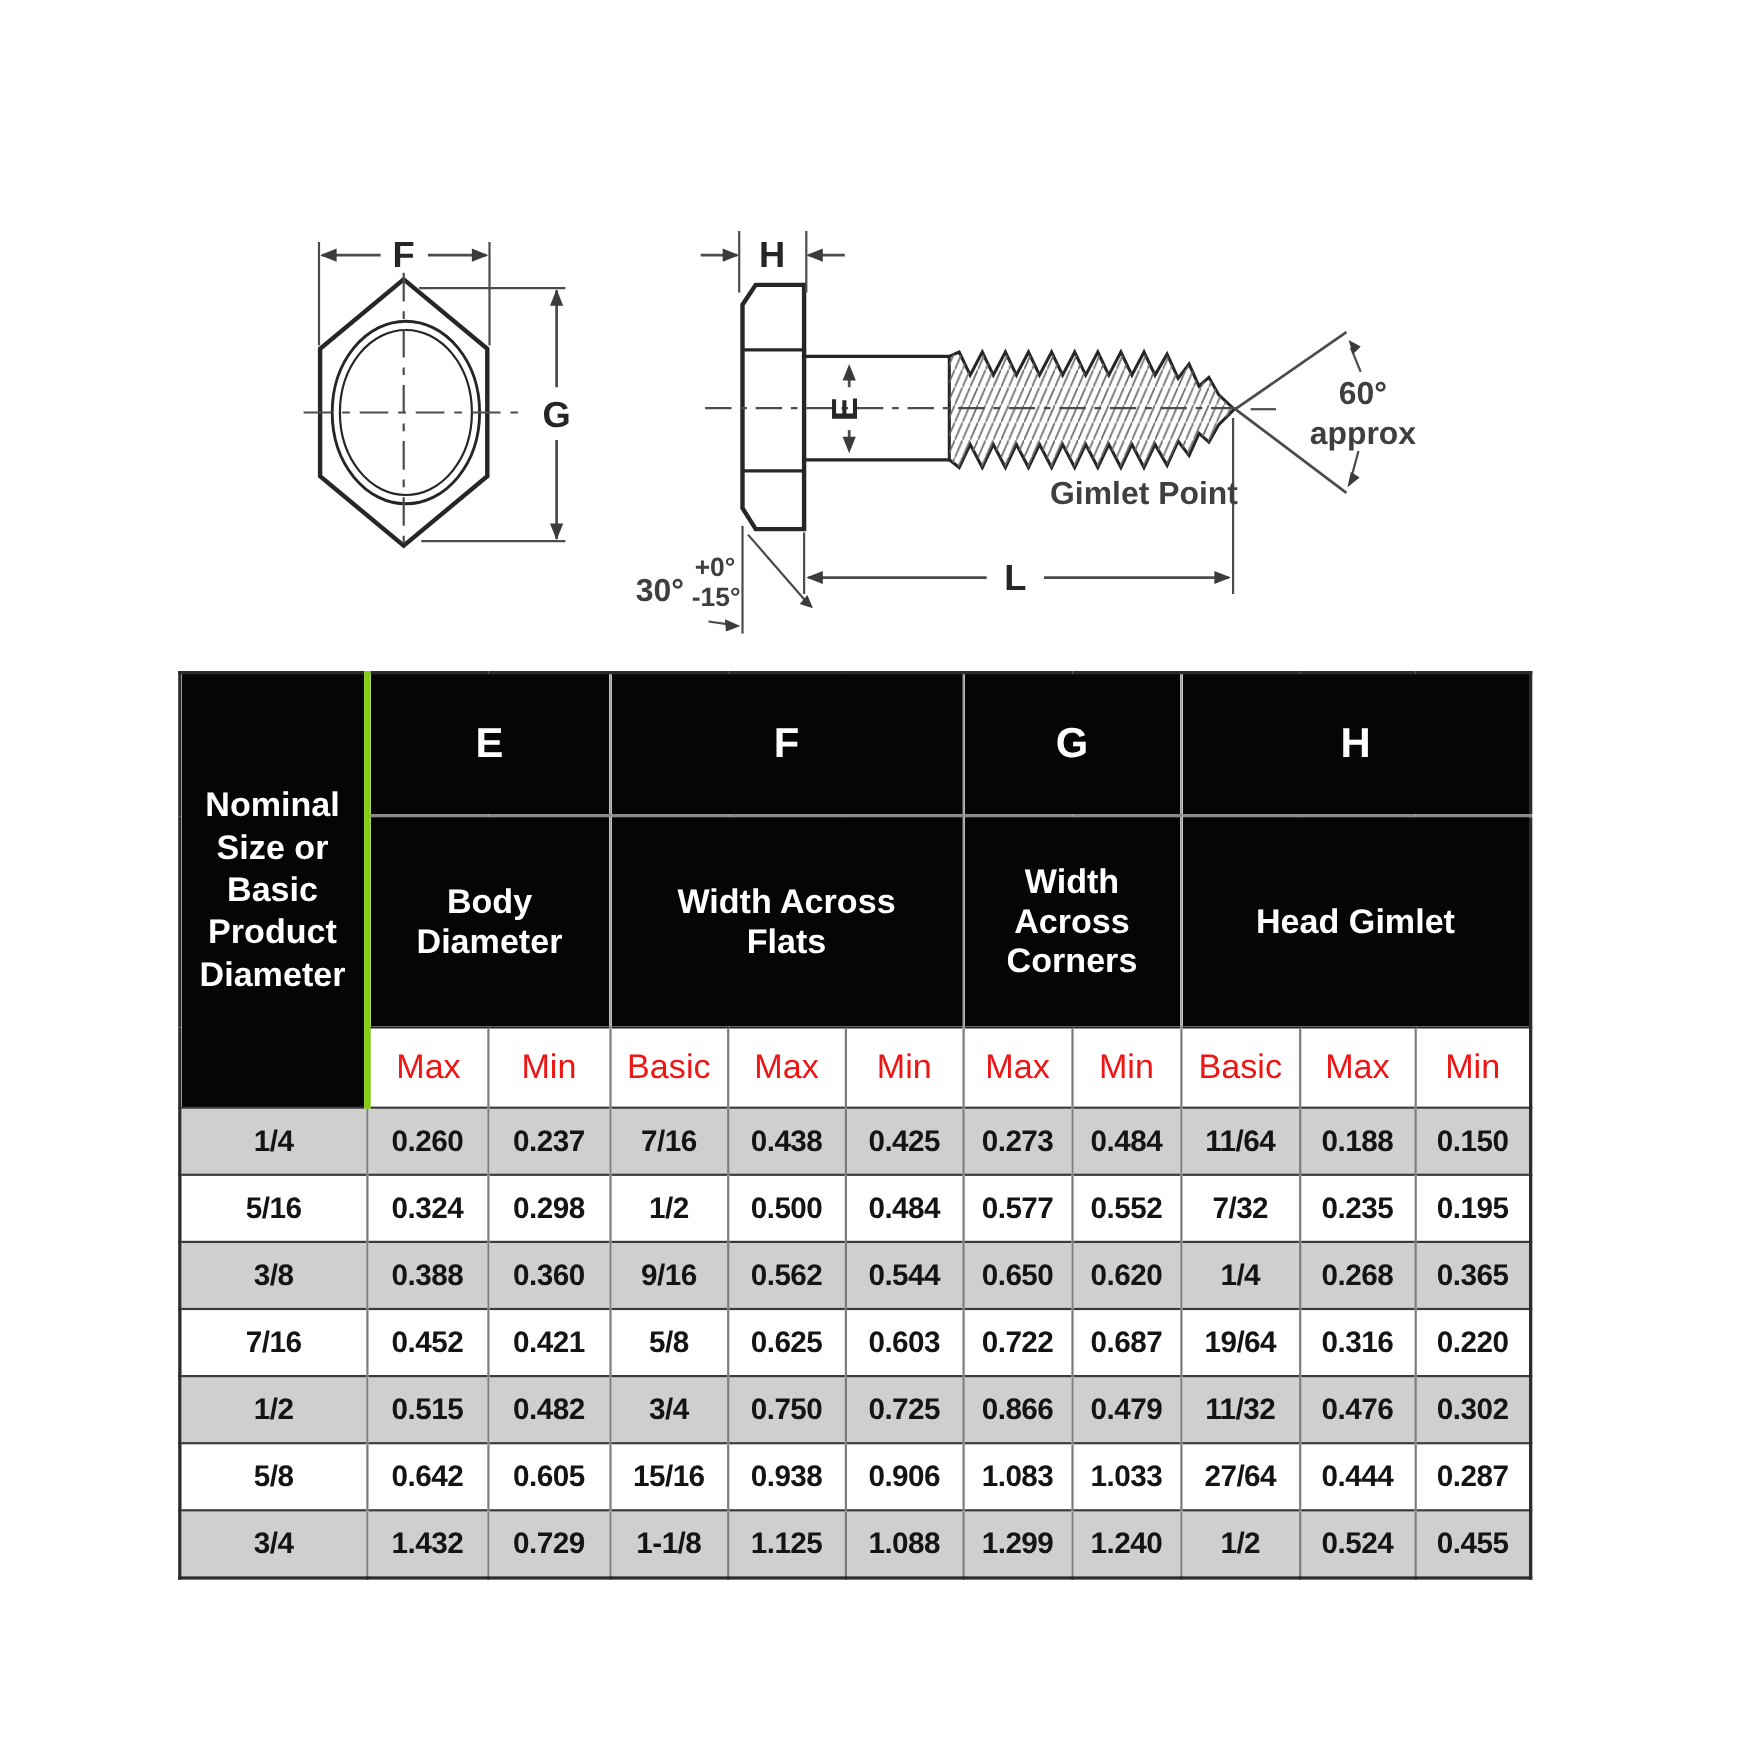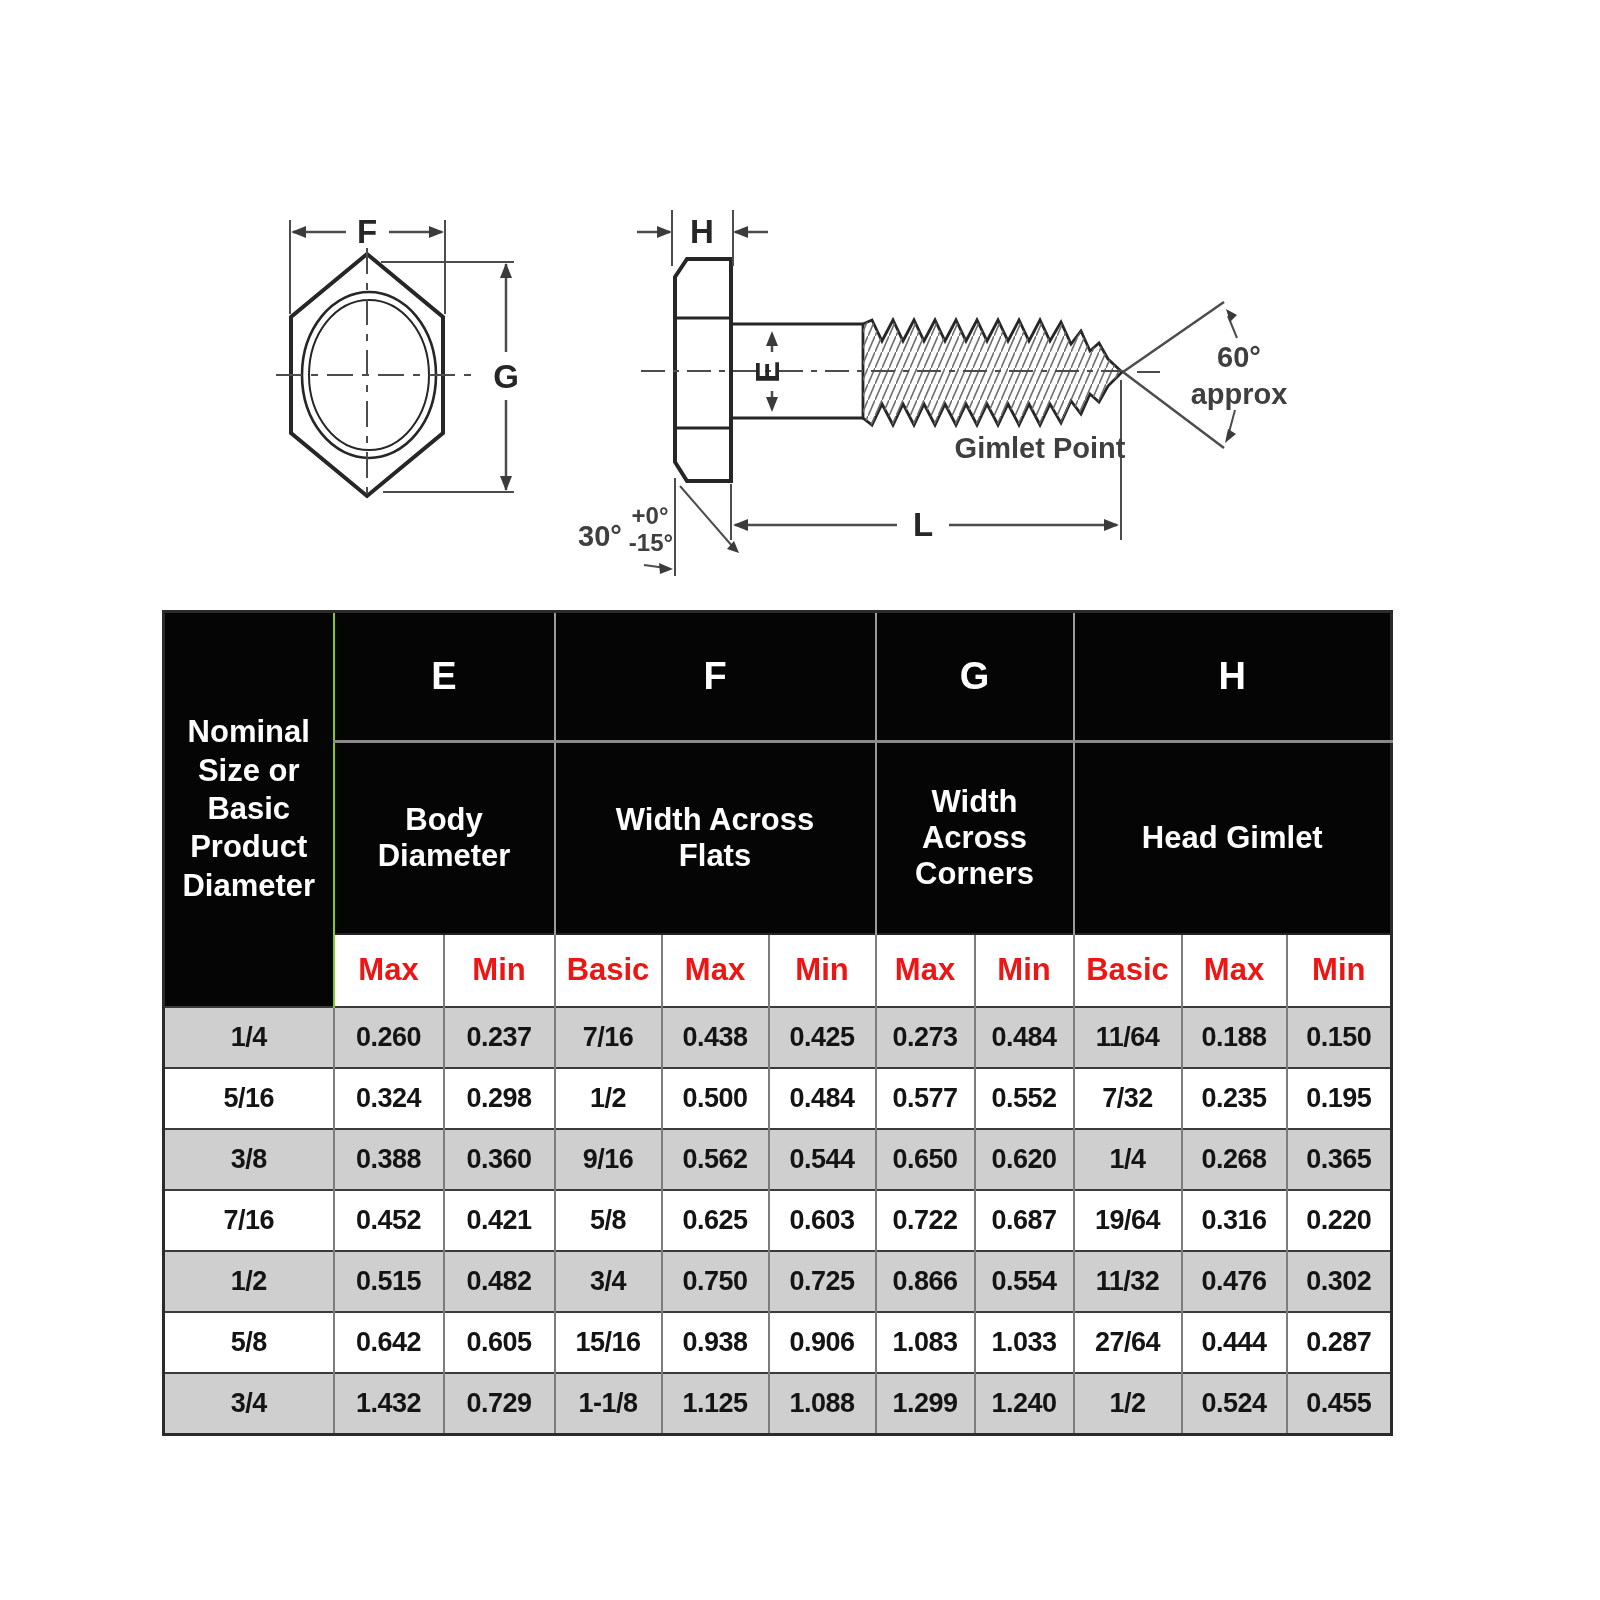--- a/index.html
+++ b/index.html
@@ -17,26 +17,26 @@
   .dim{stroke:#4c4c4c;fill:none}
   .arrow{fill:#3b3b3b;stroke:none}
   
   .spec-table{
     position:absolute;left:162px;top:610px;width:1228px;
     border-collapse:collapse;table-layout:fixed;
     border:3px solid #2b2b2b;
   }
   .spec-table td{padding:0;text-align:center;vertical-align:middle;overflow:hidden}
   .hdr{background:var(--header-bg,#050505);color:var(--header-text,#fff);font-weight:bold}
-  .corner{font-size:31px;line-height:1.24;border-right:2px solid #84cc16}
+  .corner{font-size:31px;line-height:1.24;border-right:6px solid #84cc16}
   .letter{font-size:38px;border-left:2px solid #9b9b9b}
   .gname{font-size:31px;line-height:1.16;vertical-align:bottom;padding-bottom:12px;
          border-left:2px solid #9b9b9b;border-top:3px solid #8a8a8a}
   .r1{height:130px}.r2{height:192px}.r3{height:71px}
-  .sub{background:#ffffff;color:var(--subheader-text,#ee1515);font-weight:bold;font-size:31px;
+  .sub{background:#ffffff;color:var(--subheader-text,#ee1515);font-weight:normal;font-size:31px;
        border-left:2px solid #7c7c7c;border-top:2px solid #242424;height:71px}
   .spec-table tbody td{
     font-weight:bold;font-size:27px;color:var(--row-text,#141414);letter-spacing:-.5px;
     border-left:2px solid #7c7c7c;border-top:2px solid #3b3b3b;height:59px;
   }
   .spec-table tbody td:first-child,.sub.first{border-left:none}
   tr[data-shade="1"]{background:var(--row-alt-bg,#cfcfcf)}
   tr[data-shade="0"]{background:var(--row-bg,#ffffff)}
 </style>
 </head>
@@ -263,21 +263,21 @@
         <td>0.220</td>
       </tr>
       <tr data-shade="1">
         <td>1/2</td>
         <td>0.515</td>
         <td>0.482</td>
         <td>3/4</td>
         <td>0.750</td>
         <td>0.725</td>
         <td>0.866</td>
-        <td>0.554</td>
+        <td>0.479</td>
         <td>11/32</td>
         <td>0.476</td>
         <td>0.302</td>
       </tr>
       <tr data-shade="0">
         <td>5/8</td>
         <td>0.642</td>
         <td>0.605</td>
         <td>15/16</td>
         <td>0.938</td>

